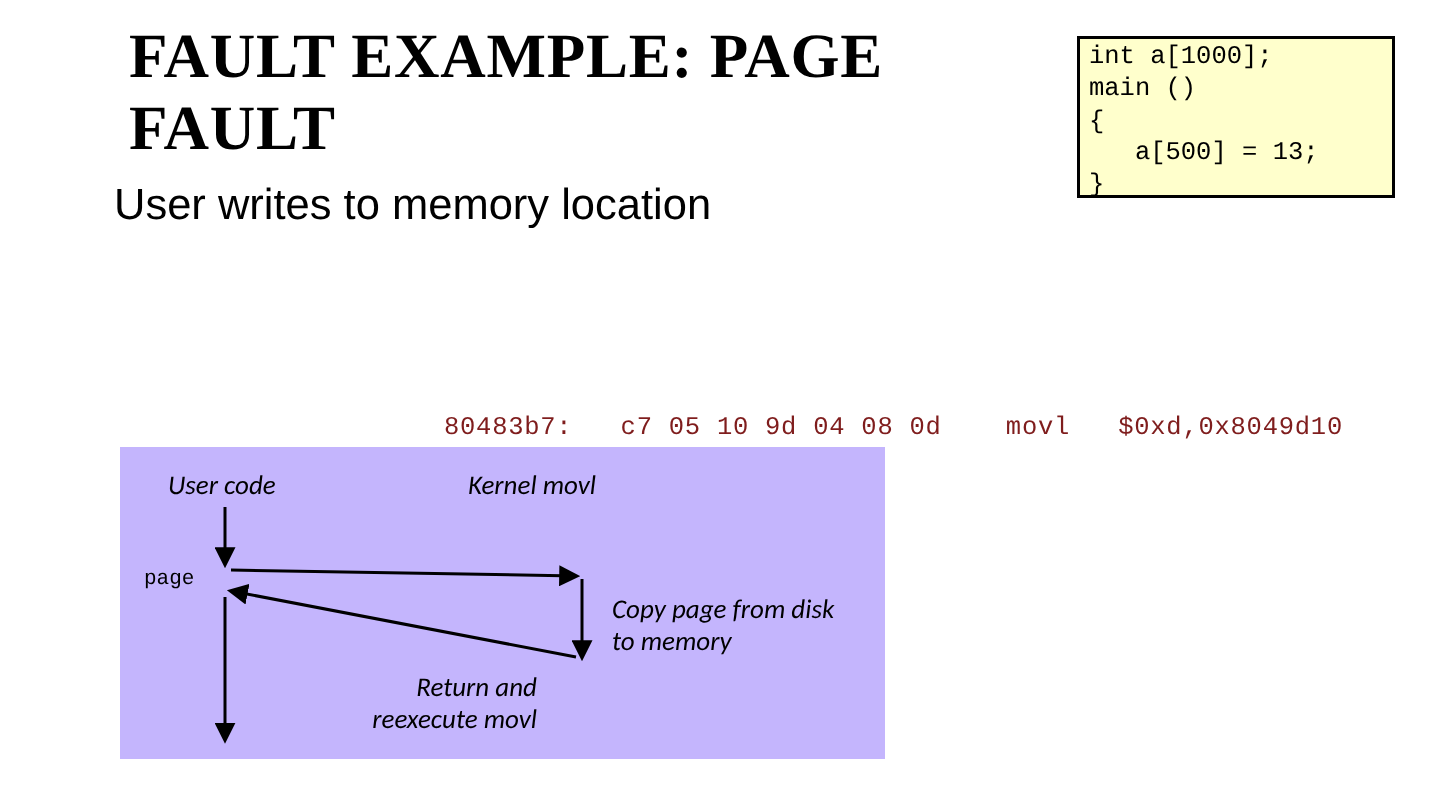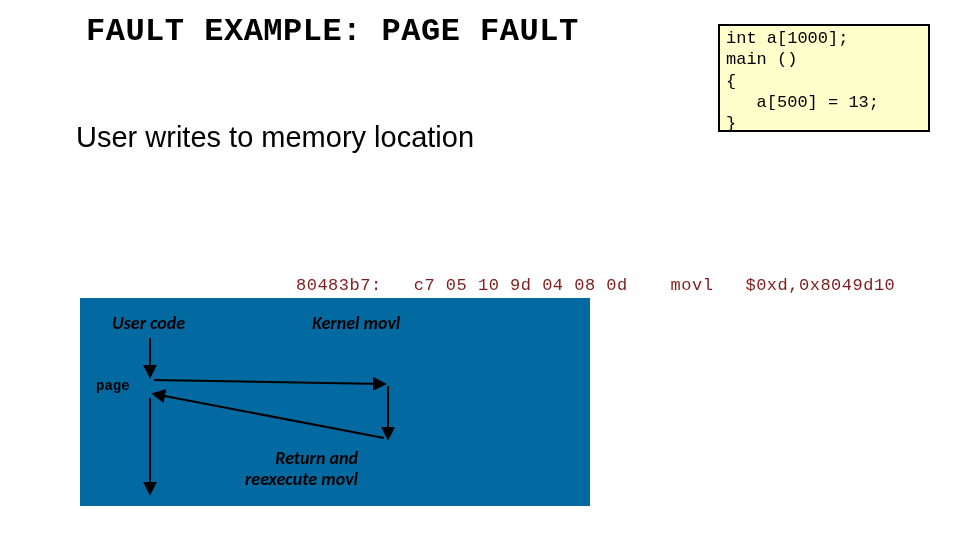--- a/index.html
+++ b/index.html
@@ -8,23 +8,23 @@
     height: 540px;
     background: #ffffff;
     font-family: Arial, Helvetica, sans-serif;
     position: relative;
     overflow: hidden;
   }
   .title {
     position: absolute;
     left: 86px;
     top: 14px;
-    font-size: 32px;
+    font-size: 42px;
     font-weight: bold;
-    font-family: Liberation Mono, monospace;
+    font-family: Liberation Serif, serif;
     color: #000;
     line-height: 1.15;
     letter-spacing: 0.5px;
     width: 600px;
   }
   .code-box {
     position: absolute;
     right: 30px;
     top: 24px;
     width: 212px;
@@ -60,22 +60,21 @@
     color: #7f1d1d;
     white-space: pre;
     letter-spacing: 0.5px;
   }
   .diagram {
     position: absolute;
     left: 80px;
     top: 298px;
     width: 510px;
     height: 208px;
-    background: #0369a1;
-    font-weight: bold;
+    background: #c4b5fd;
   }
   .user-code-label {
     position: absolute;
     left: 32px;
     top: 14px;
     font-family: Calibri, Arial, sans-serif;
     font-style: italic;
     font-size: 18px;
     color: #000;
   }
@@ -149,20 +148,21 @@
 <div class="body-text">
   <div>User writes to memory location</div>
 </div>
 
 <div class="asm-line">80483b7:   c7 05 10 9d 04 08 0d    movl   $0xd,0x8049d10</div>
 
 <div class="diagram">
   <div class="user-code-label">User code</div>
   <div class="kernel-code-label">Kernel movl</div>
   <div class="movl-label">page</div>
+  <div class="copy-label">Copy page from disk to memory</div>
   <div class="return-label">Return and reexecute movl</div>
 
   <svg class="diagram-svg" viewBox="0 0 510 208">
     <defs>
       <marker id="arrow" viewBox="0 0 10 10" refX="8" refY="5" markerWidth="7" markerHeight="7" orient="auto-start-reverse">
         <path d="M 0 0 L 10 5 L 0 10 z" fill="#000"></path>
       </marker>
     </defs>
 
     <line x1="70" y1="40" x2="70" y2="78" stroke="#000" stroke-width="2" marker-end="url(#arrow)"></line>

